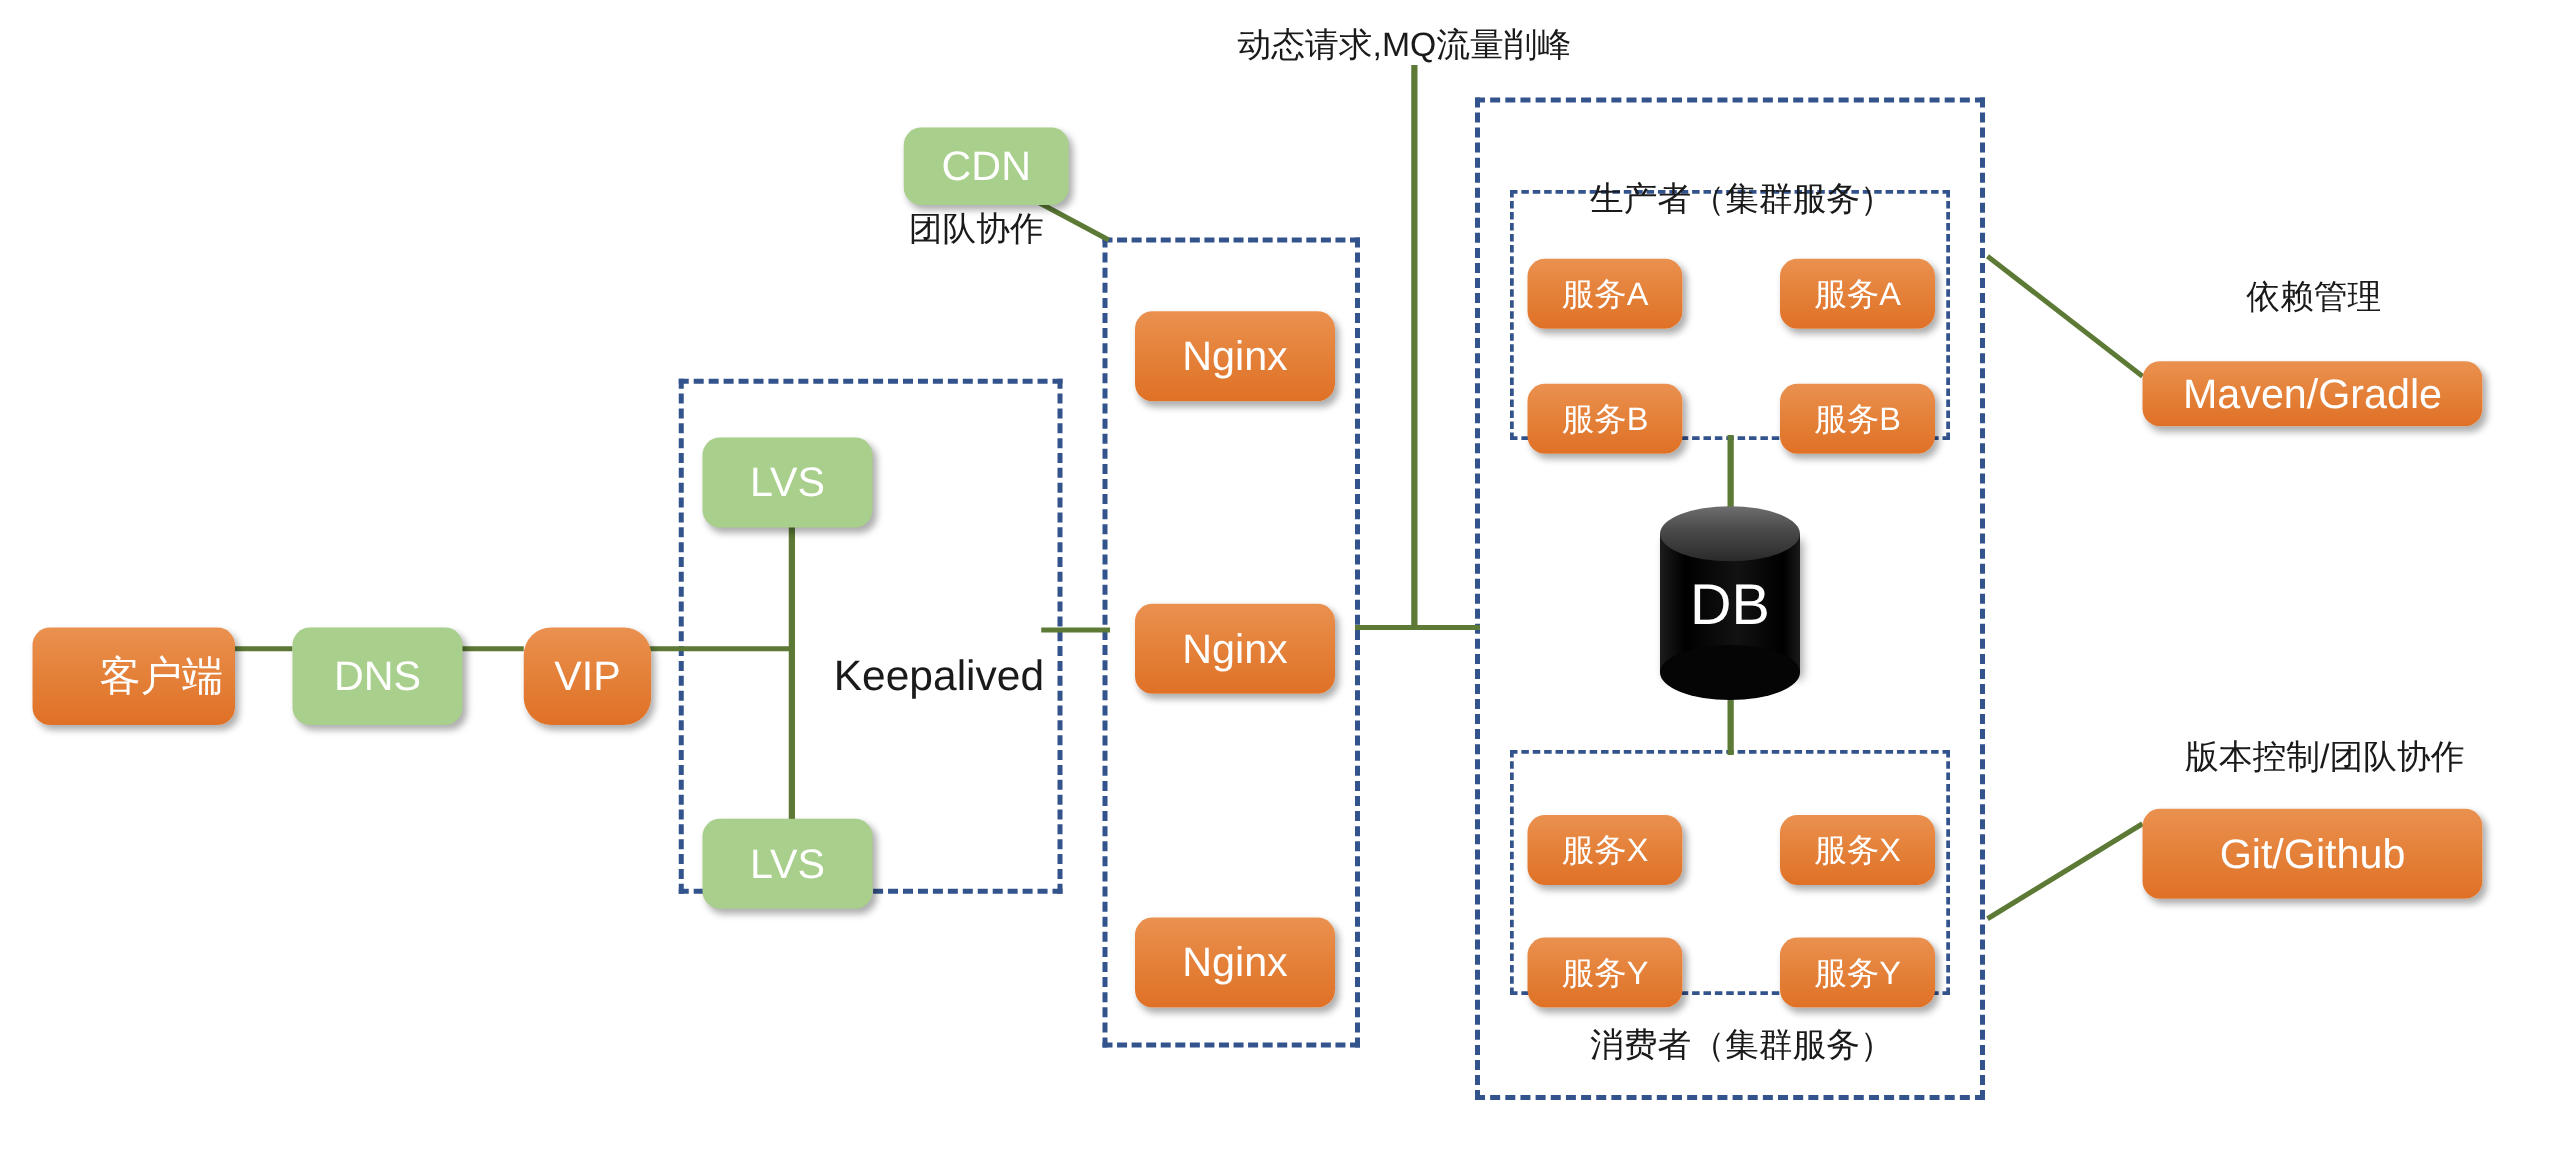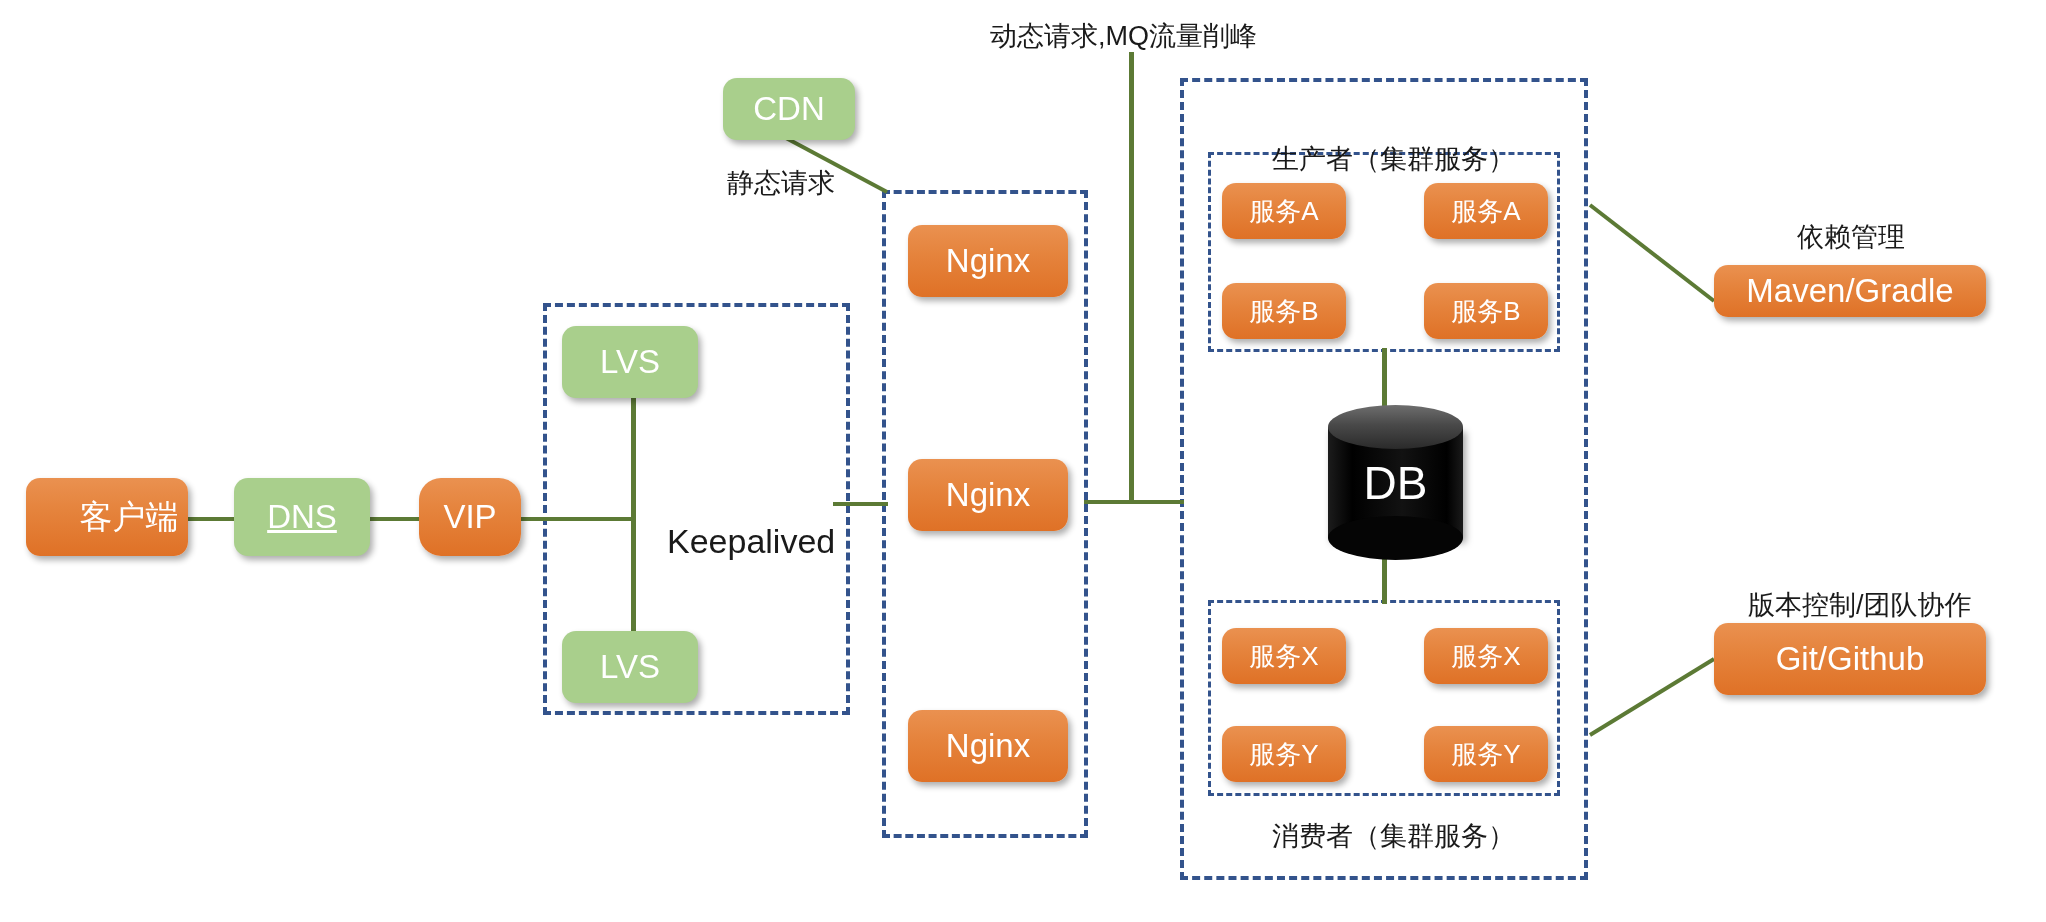--- a/index.html
+++ b/index.html
@@ -25,20 +25,21 @@
     display: flex;
     align-items: center;
     justify-content: center;
     color: #ffffff;
     text-align: right;
     box-sizing: border-box;
     box-shadow: 3px 4px 6px rgba(0,0,0,0.32);
     line-height: 1.1;
     z-index: 6;
     user-select: none;
+    margin-top: 24px;
   }
   .node.orange {
     background: linear-gradient(180deg, #ea9150 0%, #e5833c 42%, #df7126 100%);
   }
   .node.green {
     background: #a9cf8c;
   }
 
   
   .dashbox {
@@ -76,21 +77,20 @@
     color: #1a1a1a;
     white-space: nowrap;
     z-index: 7;
     user-select: none;
   }
 
   
   .cylinder {
     position: absolute;
     z-index: 6;
-    padding-left: 23px;
   }
   .cyl-body {
     position: absolute;
     left: 0;
     top: 22px;
     width: 100%;
     height: calc(100% - 44px);
     background: linear-gradient(90deg, #1c1c1c 0%, #000000 18%, #121212 55%, #000000 88%, #1a1a1a 100%);
     box-shadow: 3px 5px 7px rgba(0,0,0,0.35);
   }
@@ -166,35 +166,35 @@
   <svg class="diag" style="left:0; top:0; width:2046px; height:922px;">
     <line x1="1590" y1="205" x2="1714" y2="301"></line>
   </svg>
 
   <svg class="diag" style="left:0; top:0; width:2046px; height:922px;">
     <line x1="1590" y1="735" x2="1714" y2="659"></line>
   </svg>
 
   <div class="label" style="left:990px; top:18px; font-size:27px;">动态请求,MQ流量削峰</div>
 
-  <div class="label" style="left:727px; top:165px; font-size:27px;">静态请求</div>
+  <div class="label" style="left:727px; top:165px; font-size:27px;">团队协作</div>
 
   <div class="label" style="left:667px; top:493px; font-size:34px;margin-top:29px;">Keepalived</div>
 
   <div class="label" style="left:1272px; top:104px; font-size:27px;margin-top:37px;">生产者（集群服务）</div>
 
   <div class="label" style="left:1272px; top:818px; font-size:27px;">消费者（集群服务）</div>
 
   <div class="label" style="left:1797px; top:219px; font-size:27px;">依赖管理</div>
 
   <div class="label" style="left:1748px; top:587px; font-size:27px;">版本控制/团队协作</div>
 
   <div class="node orange" style="left:26px; top:478px; width:162px; height:78px; font-size:33px;padding-left:44px;">客户端</div>
 
-  <div class="node green" style="left:234px; top:478px; width:136px; height:78px; font-size:33px;text-decoration:underline;">DNS</div>
+  <div class="node green" style="left:234px; top:478px; width:136px; height:78px; font-size:33px;">DNS</div>
 
   <div class="node orange" style="left:419px; top:478px; width:102px; height:78px; font-size:33px;border-radius:22px;">VIP</div>
 
   <div class="node green" style="left:562px; top:326px; width:136px; height:72px; font-size:33px;">LVS</div>
 
   <div class="node green" style="left:562px; top:631px; width:136px; height:72px; font-size:33px;">LVS</div>
 
   <div class="node green" style="left:723px; top:78px; width:132px; height:62px; font-size:33px;">CDN</div>
 
   <div class="node orange" style="left:908px; top:225px; width:160px; height:72px; font-size:33px;">Nginx</div>

